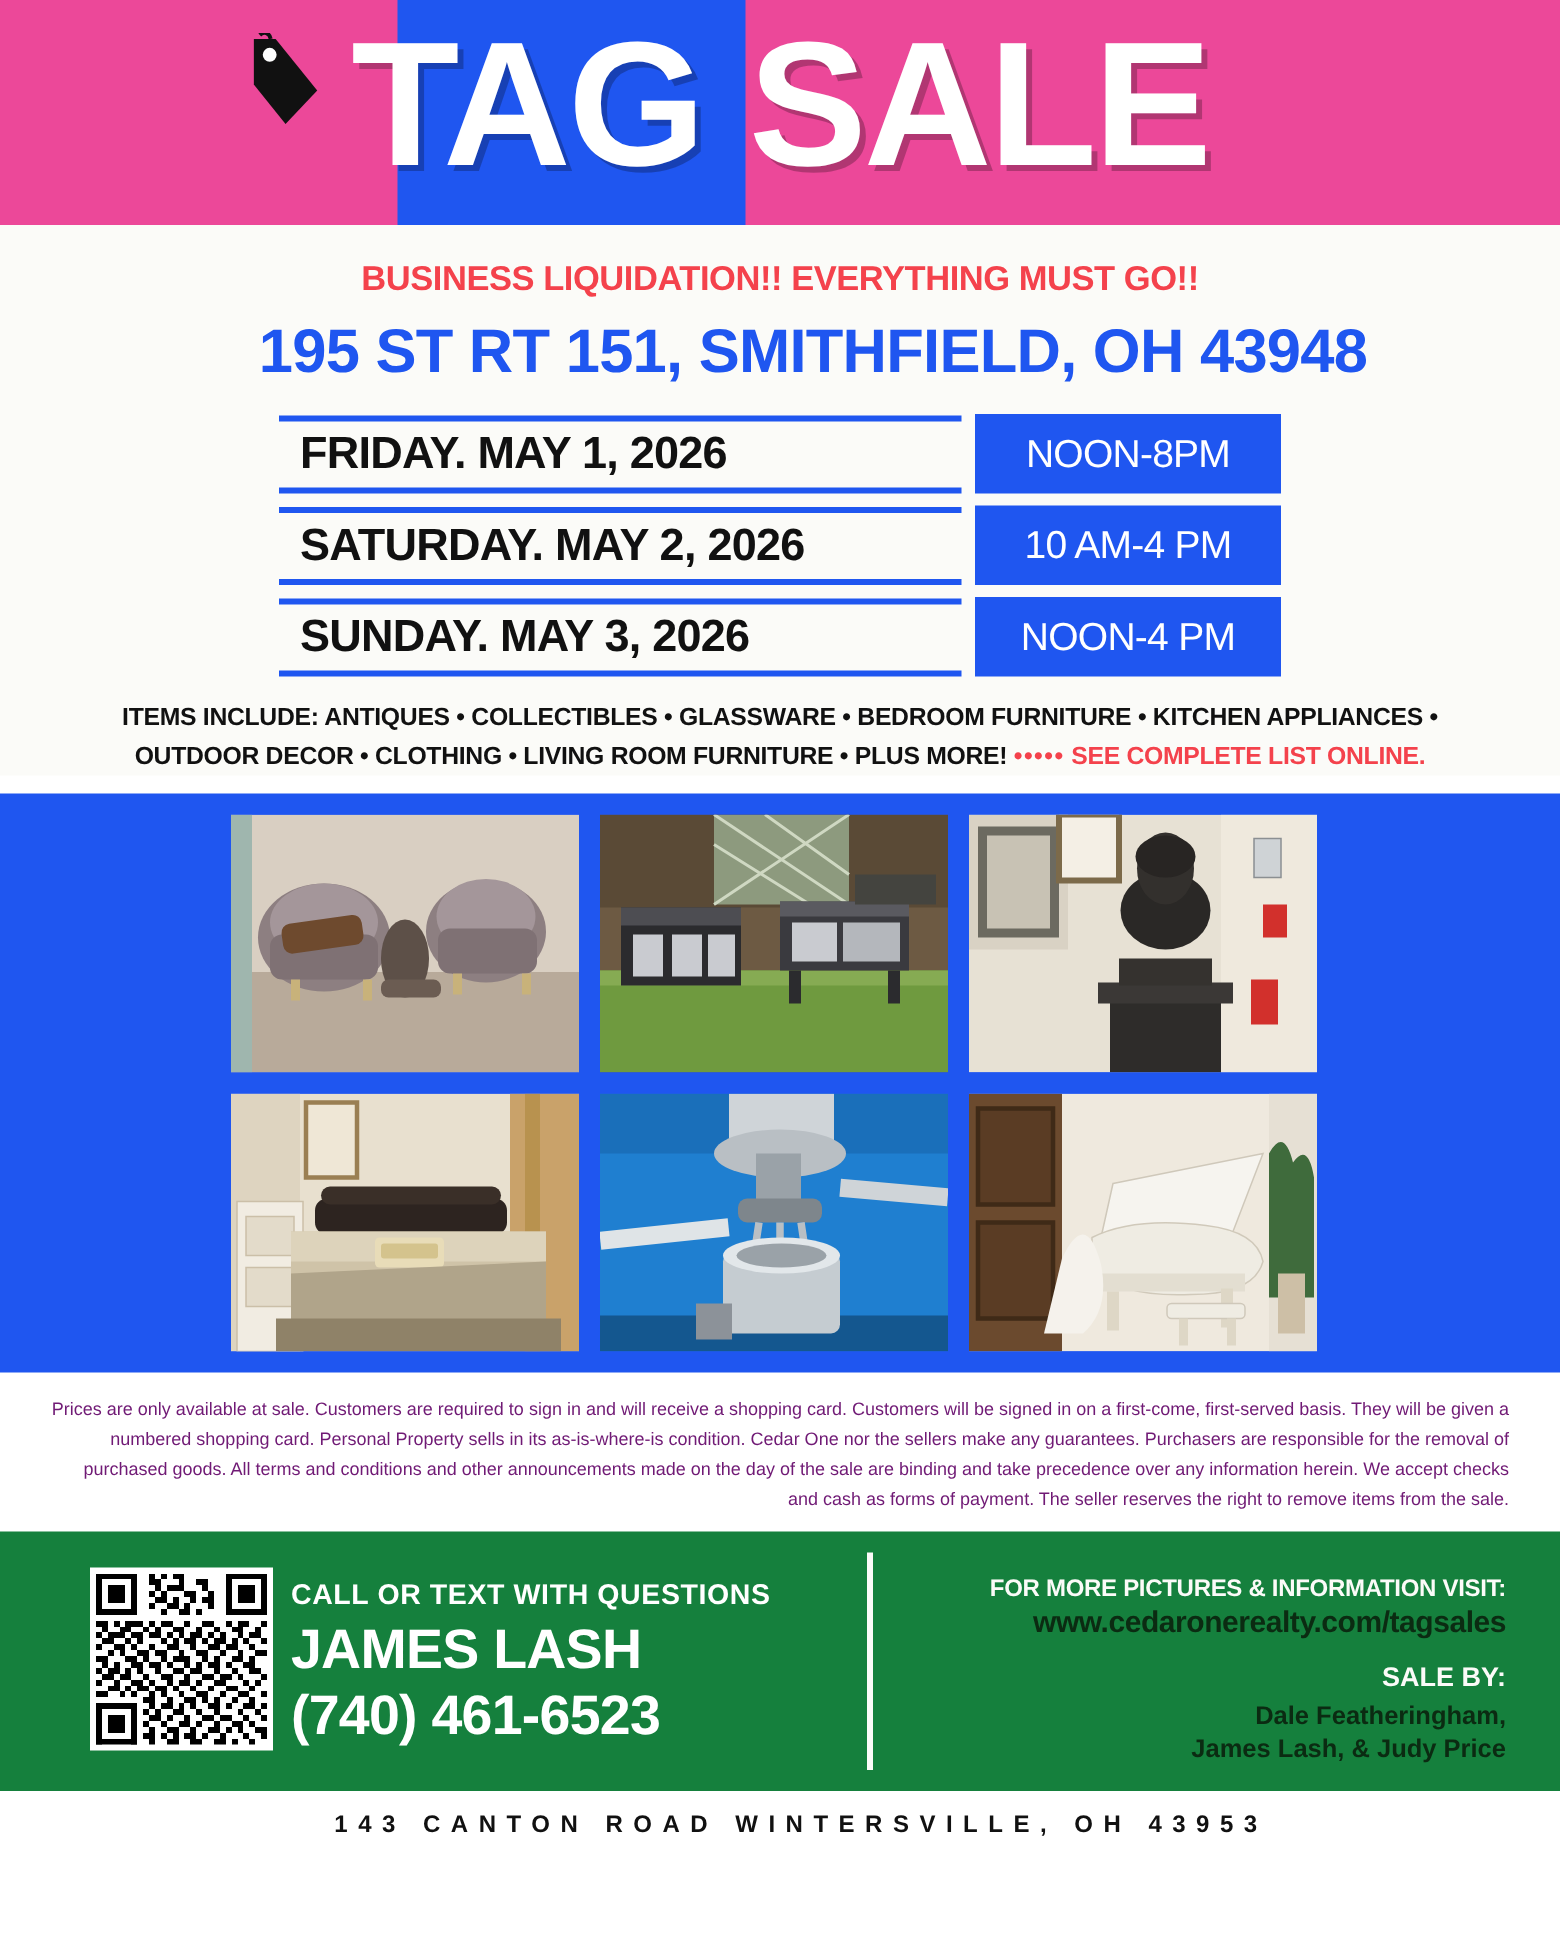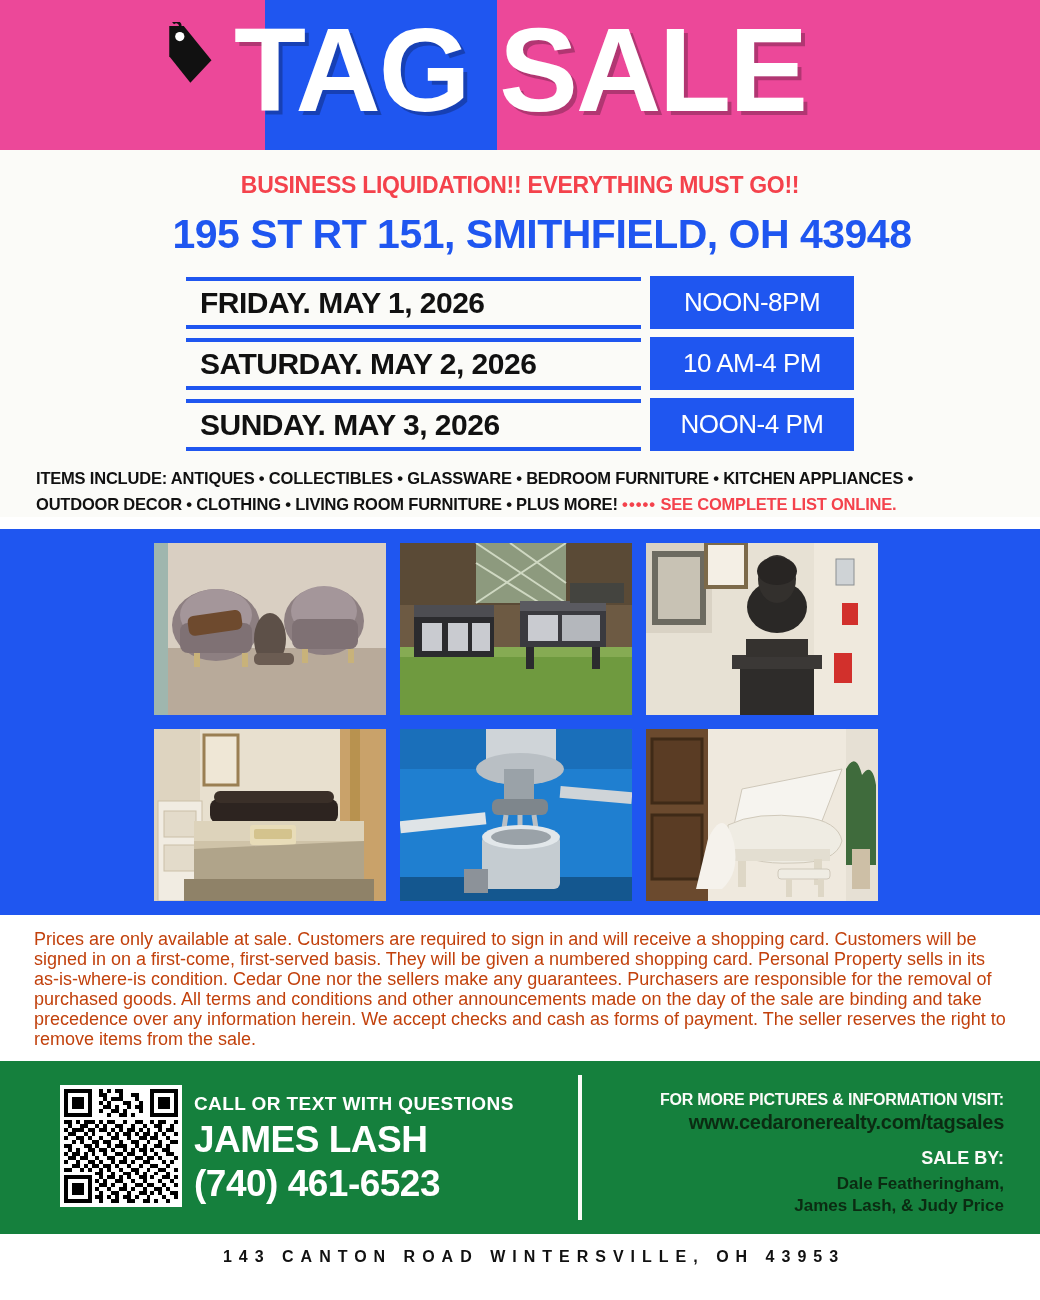--- a/index.html
+++ b/index.html
@@ -96,20 +96,21 @@
     font-weight: normal;
     font-size: 26px;
     padding: 11px 0;
     letter-spacing: -0.5px;
   }
 
   
   .items {
     margin-top: 14px;
     padding: 0 36px;
+    text-align: center;
     font-size: 16.5px;
     font-weight: bold;
     color: #111;
     line-height: 26px;
     letter-spacing: -0.2px;
   }
   .items .see-online {
     color: #f4424c;
   }
   .items .dots { color:#f4424c; letter-spacing: 1px; }
@@ -129,24 +130,24 @@
   }
   .photo {
     height: 172px;
     position: relative;
     overflow: hidden;
   }
 
   
   .terms {
     padding: 14px 34px 12px;
-    text-align: left;
-    font-size: 18px;
+    text-align: right;
+    font-size: 12px;
     line-height: 20px;
-    color: #c2410c;
+    color: #701a75;
   }
 
   
   .footer {
     background: #15803d;
     height: 173px;
     display: flex;
     padding: 14px 18px;
     position: relative;
   }

